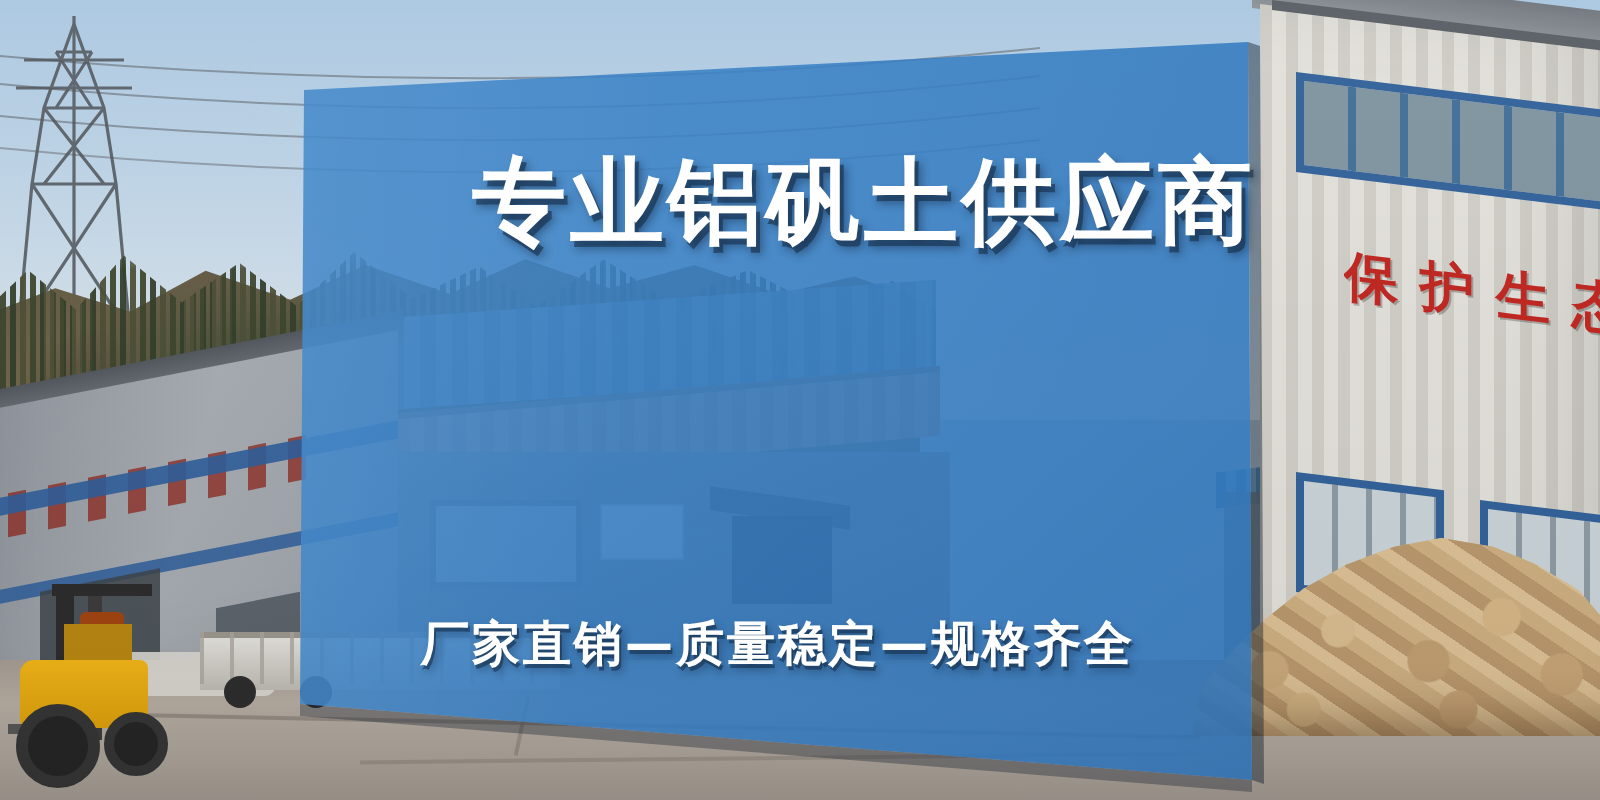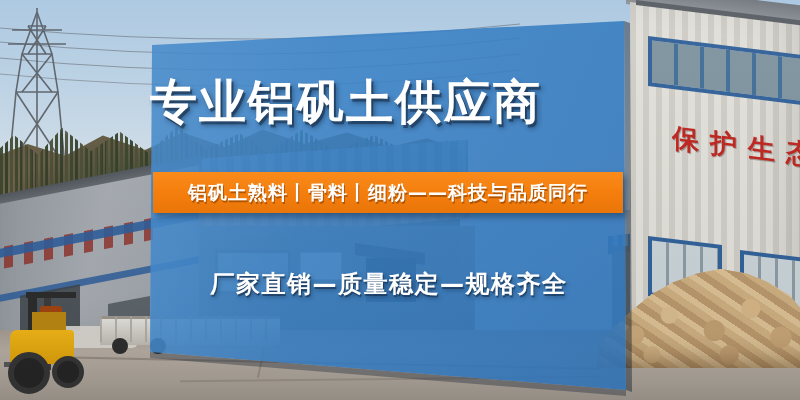--- a/index.html
+++ b/index.html
@@ -164,21 +164,21 @@
     position:absolute;left:0;top:0;width:800px;height:400px;
     clip-path:polygon(152px 45px, 624px 21px, 626px 390px, 150px 352px);
     background:linear-gradient(100deg,rgba(255,255,255,.10) 0%,rgba(255,255,255,0) 40%);
     pointer-events:none;
   }
 
   
   .content{position:absolute;left:150px;top:21px;width:478px;height:375px;}
 
   .title{
-    position:absolute;left:0;top:57px;width:478px;text-align:left;
+    position:absolute;left:0;top:57px;width:478px;text-align:right;
     font-family:"DejaVu Sans","Liberation Sans",sans-serif;
     font-size:47px;line-height:1;font-weight:bold;color:#ffffff;
     letter-spacing:2px;white-space:nowrap;
     text-shadow:2px 3px 0 rgba(18,40,66,.55), 3px 4px 5px rgba(10,25,45,.45);
   }
 
   .ribbon{
     position:absolute;left:3px;top:151px;width:470px;height:41px;
     background:linear-gradient(to bottom,#f98b1b 0%,#f47d0c 55%,#e9760a 100%);
     box-shadow:3px 4px 6px rgba(12,30,52,.40);
@@ -188,20 +188,21 @@
     font-family:"DejaVu Sans","Liberation Sans",sans-serif;
     font-size:19px;font-weight:bold;color:#ffffff;letter-spacing:1px;white-space:nowrap;
     text-shadow:1px 2px 0 rgba(120,55,0,.55);
   }
 
   .sub1,.sub2{
     position:absolute;left:0;width:478px;text-align:center;
     font-family:"DejaVu Sans","Liberation Sans",sans-serif;
     font-size:24px;font-weight:bold;color:#ffffff;letter-spacing:1.5px;white-space:nowrap;
     text-shadow:1px 2px 0 rgba(18,42,70,.55), 2px 3px 4px rgba(10,25,45,.40);
+    margin-top:38px;
   }
   .sub1{top:247px;}
   .sub2{top:288px;}
 </style>
 </head>
 <body>
 
 <div class="stage">
 
   <div class="photo">
@@ -282,21 +283,18 @@
 
   <div class="panel-shadow"></div>
   <div class="panel-shadow-b"></div>
   <div class="panel"></div>
   <div class="panel-sheen"></div>
 
   <div class="content">
 
     <div class="title">专业铝矾土供应商</div>
 
-    <div class="ribbon">
-      <span class="ribbon-text">铝矾土熟料丨骨料丨细粉——科技与品质同行</span>
-    </div>
 
     <div class="sub1">厂家直销—质量稳定—规格齐全</div>
 
   </div>
 
 </div>
 
 </body></html>

